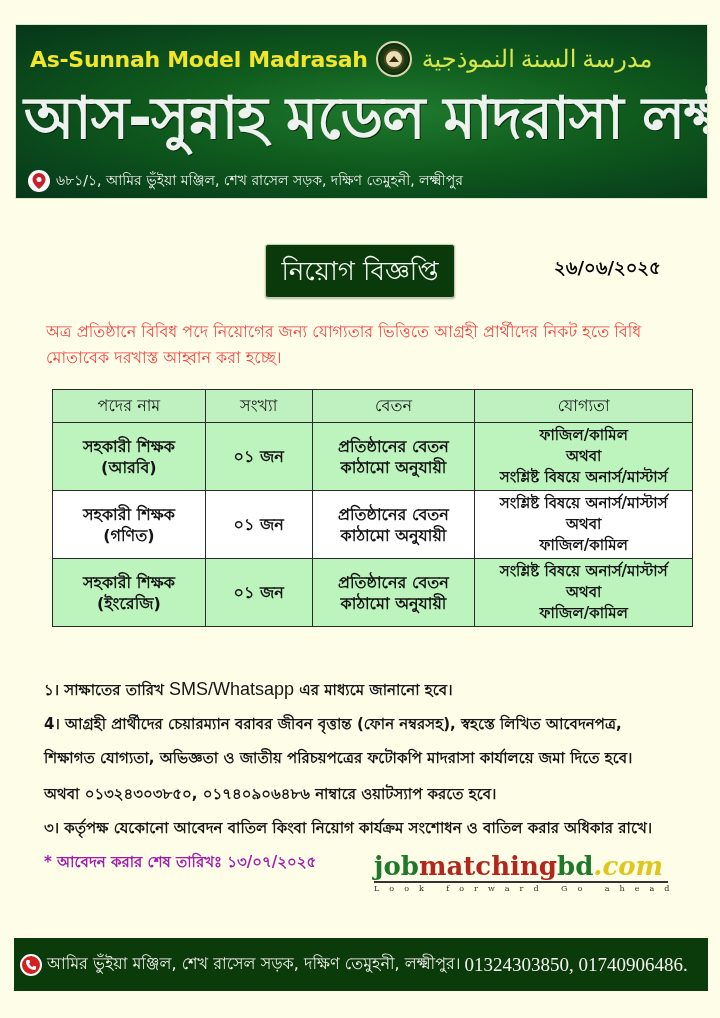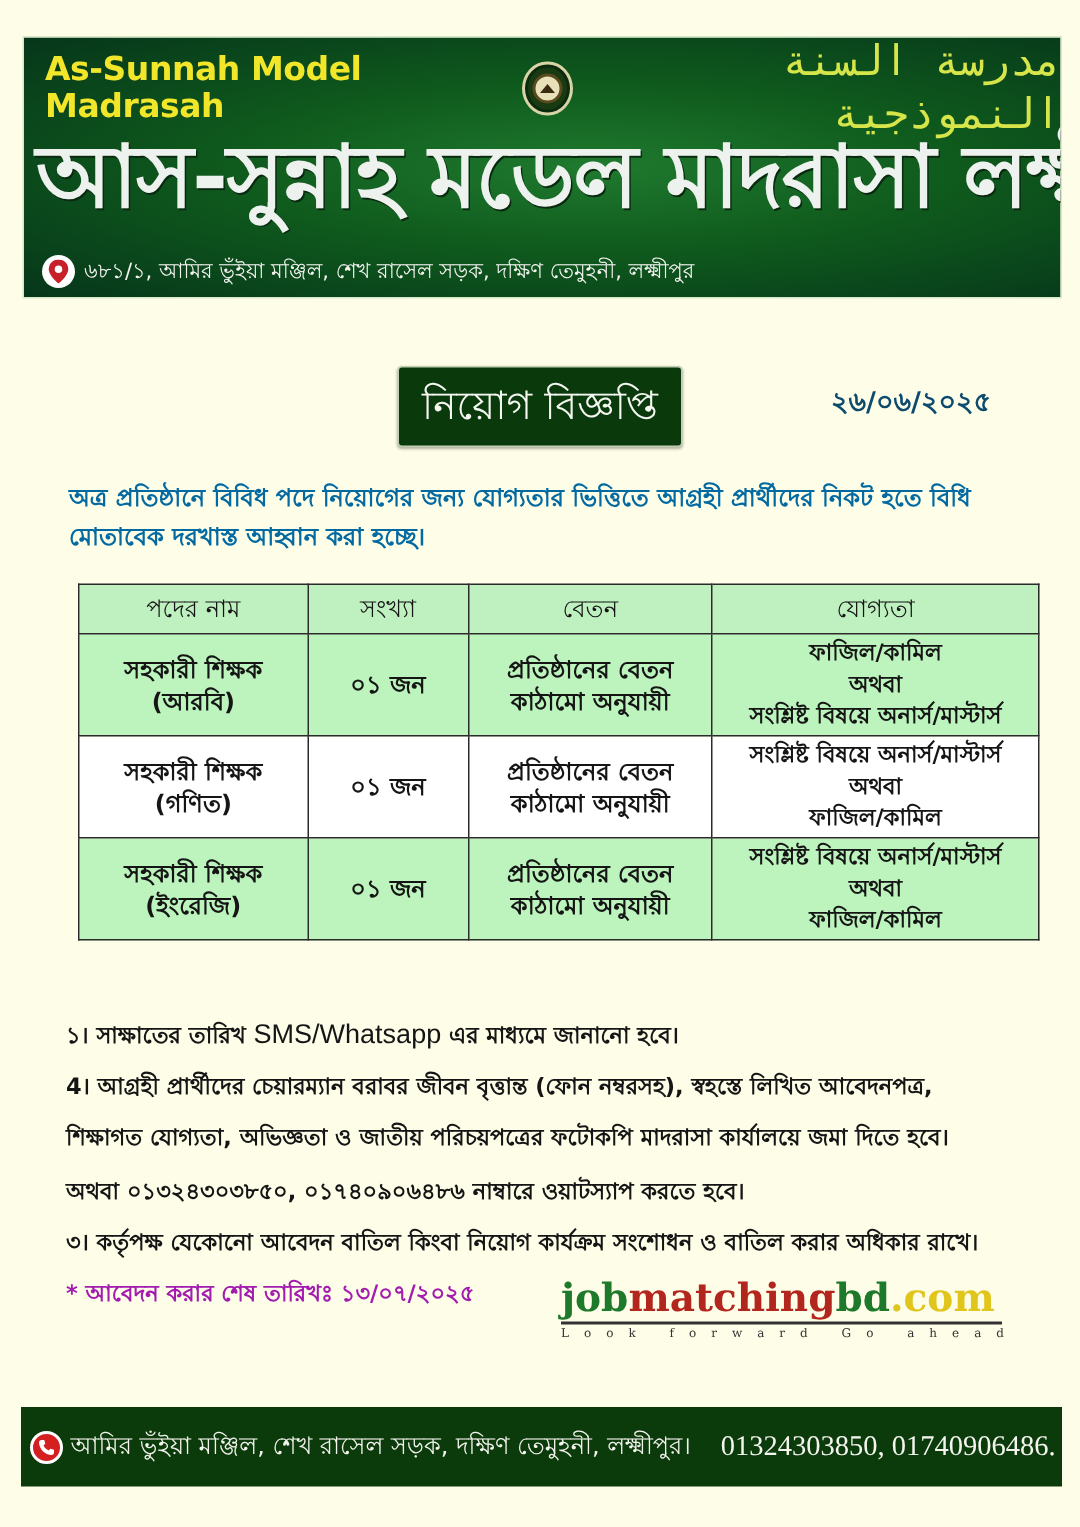--- a/index.html
+++ b/index.html
@@ -30,22 +30,22 @@
       display: flex; align-items: center; justify-content: center;
       box-shadow: 0 0 0 2px #0c2b0e inset;
     }
     .emblem-inner {
       width: 20px; height: 20px; border-radius: 50%;
       background: #e8e0b8; border: 2px solid #5a4a20;
       display: flex; align-items: center; justify-content: center;
       font-size: 9px; color: #3a2a10;
     }
     .arabic {
-      font-size: 28px; color: #d6e64a;
-      letter-spacing: 2px; font-family: Liberation Mono, monospace;
+      margin-left: 10px; font-size: 24px; color: #d6e64a;
+      letter-spacing: 2px; font-family: Liberation Serif, serif;
       direction: rtl;
     }
     .banner-title {
       position: absolute; left: 8px; right: 8px; top: 54px; height: 78px;
       text-align: center; color: #eef2ee;
       font-size: 58px; font-weight: bold; line-height: 78px;
       font-family: "DejaVu Sans", sans-serif; letter-spacing: -1px;
       white-space: nowrap;
       text-shadow: 1px 1px 0 #0a2a10;
     }
@@ -60,27 +60,27 @@
     }
 
     
     .notice-title {
       position: absolute; left: 265px; top: 244px; width: 190px; height: 54px;
       background: #0a3a0c; border: 1px solid #bfcfb0; border-radius: 3px;
       color: #f4f6f0; font-size: 26px; text-align: center; line-height: 52px;
       box-shadow: 0 1px 2px rgba(0,0,0,0.3);
     }
     .notice-date {
-      position: absolute; left: 554px; top: 254px; font-size: 18px; font-weight: bold; color: #0c4a6e;
+      position: absolute; left: 554px; top: 254px; font-size: 18px; font-weight: bold; color: #000000;
     }
 
     
     .intro {
       position: absolute; left: 46px; top: 319px; width: 640px;
-      font-size: 16px; font-weight: bold; line-height: 26px; color: #0369a1;
+      font-size: 16px; font-weight: normal; line-height: 26px; color: #ef4444;
     }
 
     
     .jobs {
       position: absolute; left: 52px; top: 389px; width: 641px;
       border-collapse: collapse; font-size: 16px; color: #151515;
     }
     .jobs th, .jobs td { border: 1.5px solid #2b2b2b; text-align: center; vertical-align: middle; }
     .jobs th { background: #bff0c0; font-weight: normal; height: 33px; font-size: 16px; }
     .jobs td { height: 68px; line-height: 21px; font-weight: bold; }
@@ -90,35 +90,35 @@
     .qual { font-size: 15px; line-height: 19px; }
 
     
     .instr { position: absolute; left: 44px; width: 660px; font-size: 15px; font-weight: bold; color: #151515; white-space: nowrap; }
     .instr .latin { font-family: "Liberation Sans", sans-serif; font-size: 18px; font-weight: normal; }
     .deadline { position: absolute; left: 44px; top: 850px; font-size: 15px; font-weight: bold; color: #a21caf; }
 
     
     .wm { position: absolute; left: 374px; top: 852px; }
     .wm-main { font-family: "DejaVu Serif", serif; font-weight: bold; font-size: 26px; letter-spacing: 0px; line-height: 28px; }
-    .wm-main .g { color: #1e7a2a; margin-top: 28px; } .wm-main .r { color: #b3261e; } .wm-main .y { color: #e0c51c; }
+    .wm-main .g { color: #1e7a2a; margin-top: 28px; } .wm-main .r { color: #b3261e; } .wm-main .y { color: #e0c51c; font-style: italic; }
     .wm-line { height: 1.5px; background: #333; width: 294px; margin-top: 1px; }
     .wm-tag { font-family: "DejaVu Serif", serif; font-size: 8px; letter-spacing: 10px; color: #333; margin-top: 1px; }
 
     
     .footer {
       position: absolute; left: 14px; top: 938px; width: 694px; height: 53px;
       background: #0b3a0b; display: flex; align-items: center; color: #f4f4ee;
       font-size: 16px; white-space: nowrap; padding-left: 6px;
     }
     .phone-icon {
       width: 22px; height: 22px; border-radius: 50%; background: #d42020; border: 2px solid #fff;
       display: inline-flex; align-items: center; justify-content: center; margin-right: 5px;
     }
-    .footer .nums { font-family: "Liberation Serif", serif; font-size: 19px; margin-left: 20px; }
+    .footer .nums { font-family: "Liberation Serif", serif; font-size: 19px; margin-left: 4px; }
   </style>
 </head>
 <body>
 
 <div class="page">
 
   <div class="banner">
     <div class="banner-top">
       <span class="brand-en">As-Sunnah Model Madrasah</span>
       <span class="emblem">

